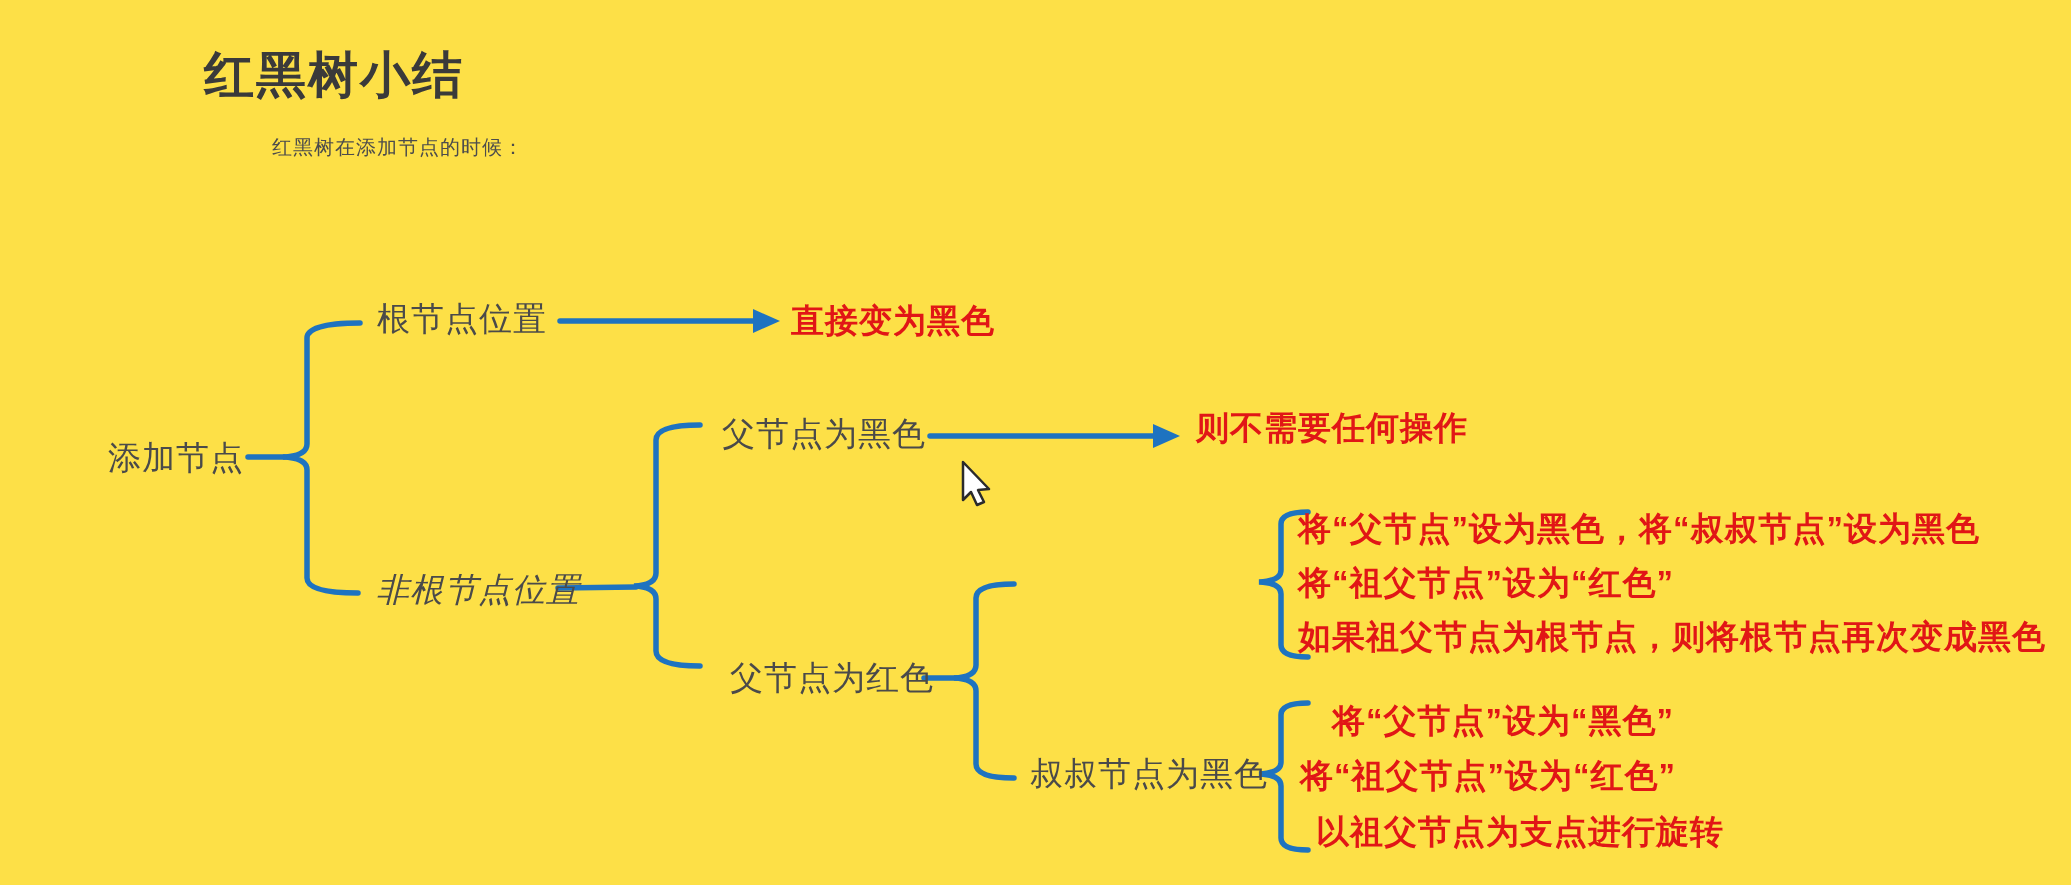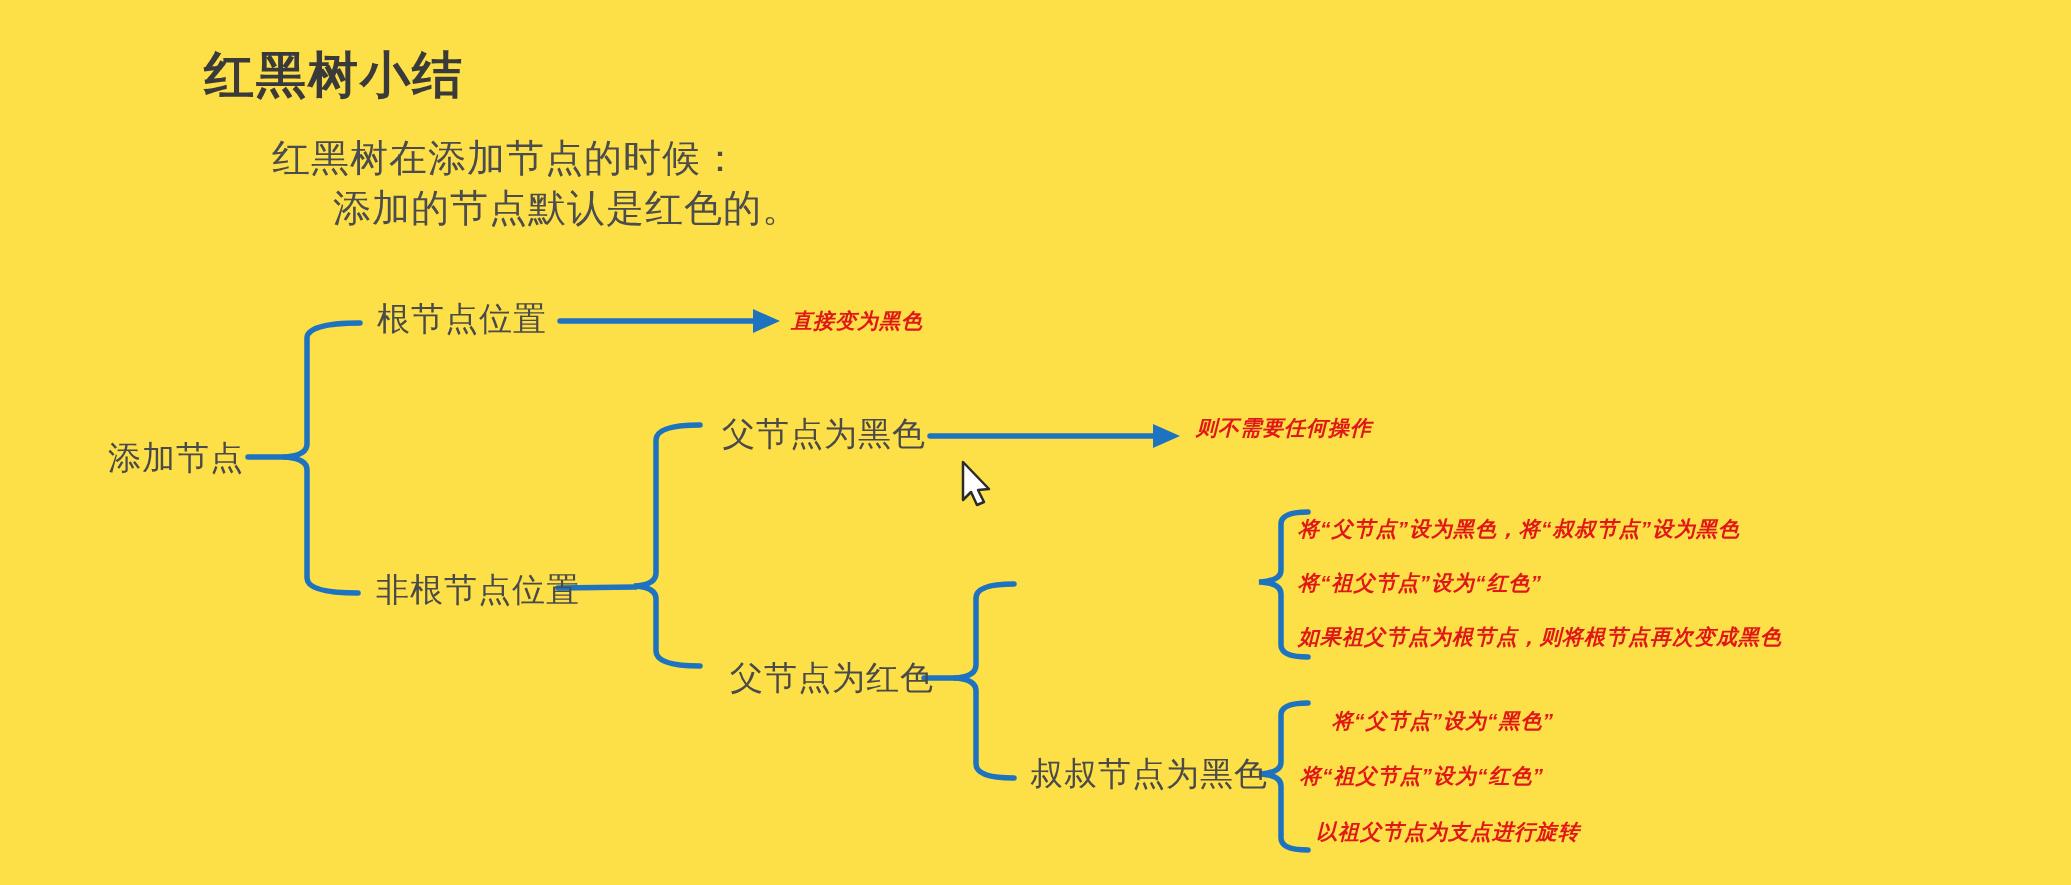--- a/index.html
+++ b/index.html
@@ -7,23 +7,23 @@
     position:relative;
     width:2071px;height:885px;
     background:#fde047;
     overflow:hidden;
     font-family:"Liberation Sans","DejaVu Sans",sans-serif;
   }
   .links{position:absolute;left:0;top:0;width:2071px;height:885px;}
   .txt{position:absolute;white-space:nowrap;line-height:1;}
   .cv{transform:translateY(-50%);text-align:right;}
   .title{font-size:50px;font-weight:bold;color:#3a3a3a;letter-spacing:2px;}
-  .sub{font-size:38px;color:#4c4c4c;letter-spacing:1px;}
+  .sub{font-size:20px;color:#4c4c4c;letter-spacing:1px;font-family:Liberation Mono, monospace;}
   .node{font-size:33px;color:#4a4a4a;letter-spacing:1px;}
-  .result{font-size:21px;font-weight:bold;color:#e11616;letter-spacing:1px;font-style:italic;}
+  .result{font-size:33px;font-weight:bold;color:#e11616;letter-spacing:1px;}
   .blue-line{stroke:#1e73c0;stroke-width:5.5;fill:none;stroke-linecap:round;}
   .blue-fill{fill:#1e73c0;stroke:none;}
 </style>
 </head>
 <body>
 
 <div class="stage">
 
   <svg class="links" viewBox="0 0 2071 885">
 
@@ -44,28 +44,27 @@
 
     <path class="blue-line" d="M 1308 512 Q 1281 512 1281 524 L 1281 570 Q 1281 581 1259 582 Q 1281 583 1281 594 L 1281 645 Q 1281 657 1308 657"></path>
 
     <path class="blue-line" d="M 1308 703 Q 1281 703 1281 715 L 1281 762 Q 1281 773 1259 774 Q 1281 775 1281 786 L 1281 838 Q 1281 850 1308 850"></path>
 
     <polygon points="963,462 963,500 971,492 977,505 984,502 978,490 989,489" fill="#ffffff" stroke="#2b2b2b" stroke-width="2.5" stroke-linejoin="round"></polygon>
   </svg>
 
   <div class="txt title" style="left:204px;top:50px;">红黑树小结</div>
   <div class="txt sub" style="left:272px;top:139px;">红黑树在添加节点的时候：</div>
-  <div class="txt sub" style="left:333px;top:189px;">添加的节点默认是红色的。</div>
 
   <div class="txt node cv" style="left:108px;top:457px;">添加节点</div>
 
   <div class="txt node cv" style="left:377px;top:318px;">根节点位置</div>
   <div class="txt result cv" style="left:791px;top:320px;">直接变为黑色</div>
 
-  <div class="txt node cv" style="left:376px;top:589px;">非根节点位置</div>
+  <div class="txt node cv" style="left:376px;top:589px;font-style:italic;">非根节点位置</div>
 
   <div class="txt node cv" style="left:722px;top:433px;">父节点为黑色</div>
   <div class="txt result cv" style="left:1196px;top:427px;">则不需要任何操作</div>
 
   <div class="txt node cv" style="left:730px;top:677px;">父节点为红色</div>
 
   <div class="txt result cv" style="left:1298px;top:528px;">将“父节点”设为黑色，将“叔叔节点”设为黑色</div>
   <div class="txt result cv" style="left:1298px;top:582px;">将“祖父节点”设为“红色”</div>
   <div class="txt result cv" style="left:1298px;top:636px;">如果祖父节点为根节点，则将根节点再次变成黑色</div>
 

